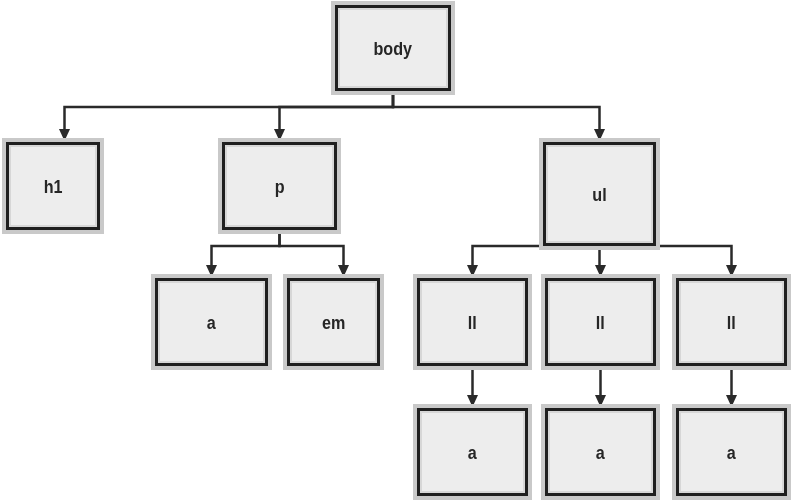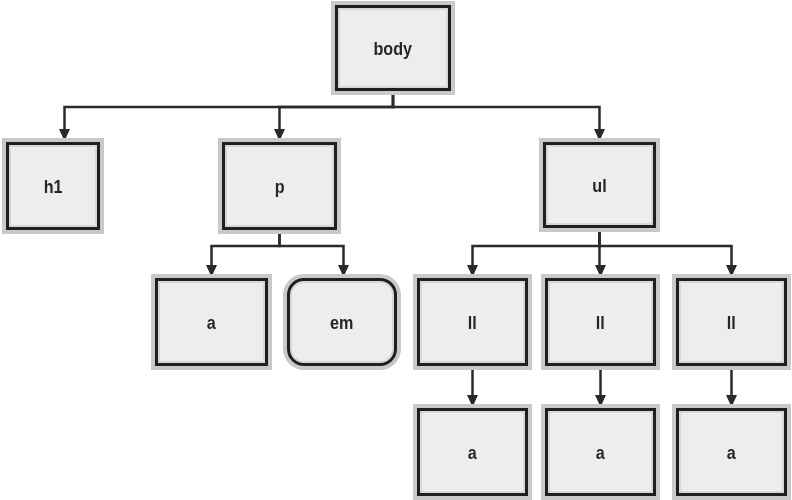--- a/index.html
+++ b/index.html
@@ -95,27 +95,27 @@
   <div>
       <div class="node" style="left: 335px; top: 5px; width: 116px; height: 86px;">
         <span class="label">body</span>
       </div>
       <div class="node" style="left: 6px; top: 142px; width: 94px; height: 88px;">
         <span class="label">h1</span>
       </div>
       <div class="node" style="left: 222px; top: 142px; width: 115px; height: 88px;">
         <span class="label">p</span>
       </div>
-      <div class="node" style="left: 543px; top: 142px; width: 113px; height: 86px;">
+      <div class="node" style="left: 543px; top: 142px; width: 113px; height: 104px;">
         <span class="label">ul</span>
       </div>
       <div class="node" style="left: 155px; top: 278px; width: 113px; height: 88px;">
         <span class="label">a</span>
       </div>
-      <div class="node" style="left: 287px; top: 278px; width: 110px; height: 88px; border-radius: 17px;">
+      <div class="node" style="left: 287px; top: 278px; width: 93px; height: 88px;">
         <span class="label">em</span>
       </div>
       <div class="node" style="left: 417px; top: 278px; width: 111px; height: 88px;">
         <span class="label">ll</span>
       </div>
       <div class="node" style="left: 545px; top: 278px; width: 111px; height: 88px;">
         <span class="label">ll</span>
       </div>
       <div class="node" style="left: 676px; top: 278px; width: 111px; height: 88px;">
         <span class="label">ll</span>

